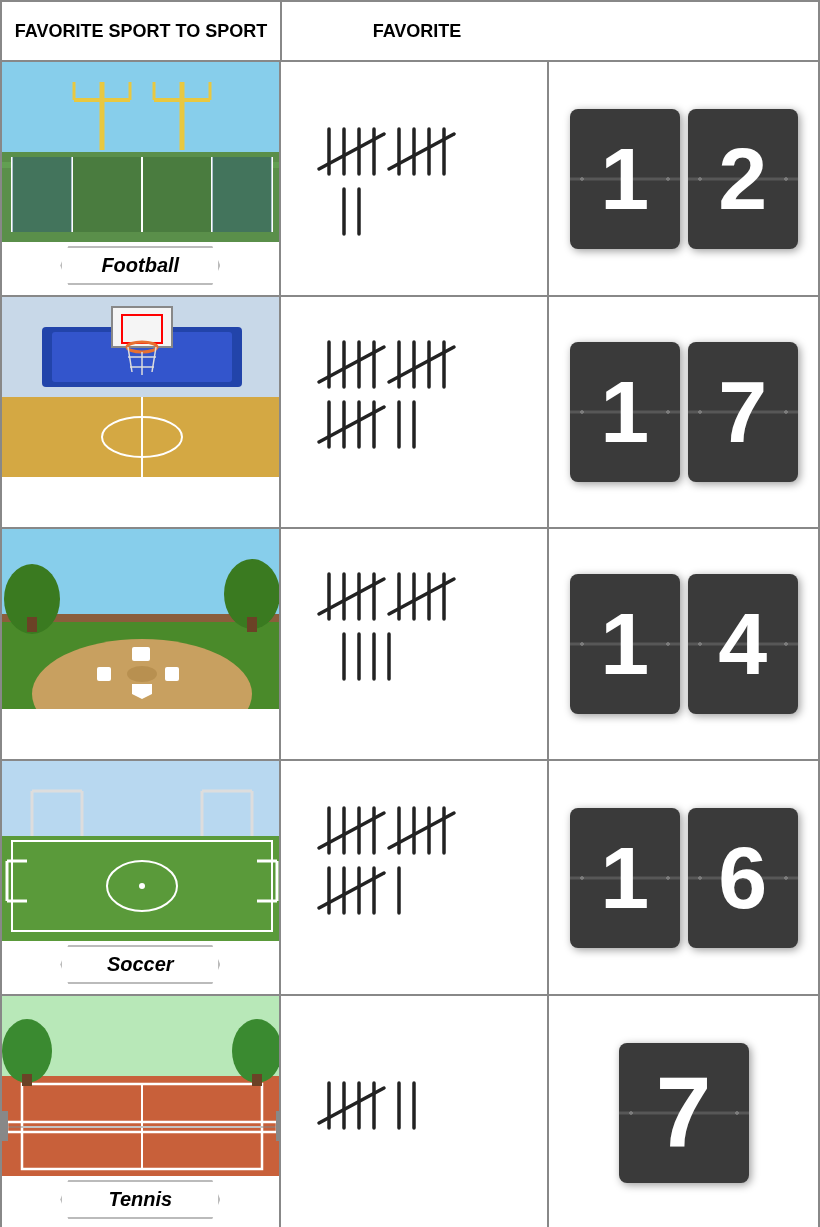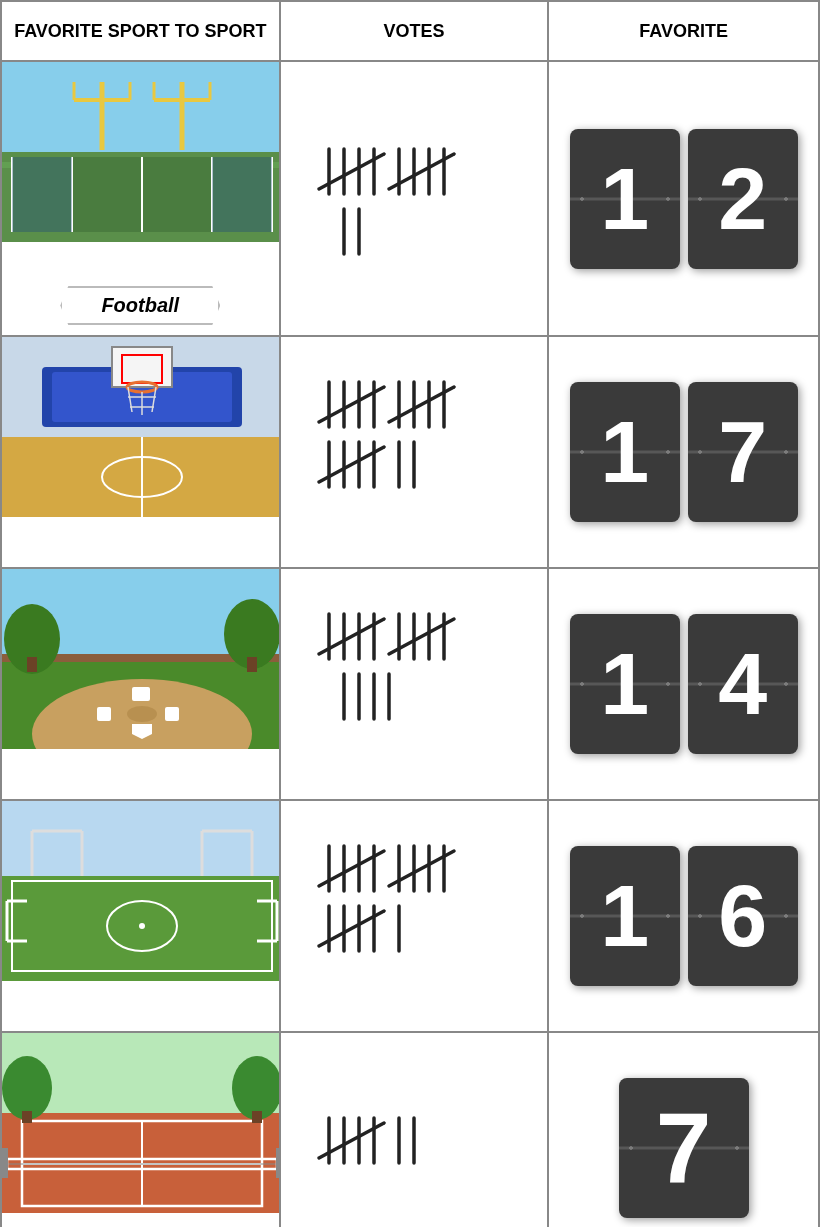--- a/index.html
+++ b/index.html
@@ -94,21 +94,20 @@
       font-style: italic;
       font-weight: 600;
       padding: 6px 28px;
       margin-bottom: 10px;
       text-align: center;
       position: relative;
       z-index: 2;
       min-width: 160px;
       
       clip-path: polygon(8px 0%, calc(100% - 8px) 0%, 100% 50%, calc(100% - 8px) 100%, 8px 100%, 0% 50%);
-      margin-top: 40px;
     }
     .tally-svg {
       display: block;
     }
 
     
     .flip-board {
       display: flex;
       gap: 8px;
     }
@@ -150,21 +149,20 @@
     
     .tally-line { stroke: #222; stroke-width: 3.5; stroke-linecap: round; }
   </style>
 </head>
 <body>
 
 <div class="table-container">
 
   <div class="header-row">
     <div class="header-cell col-sport">FAVORITE SPORT TO SPORT</div>
-    <div class="header-cell col-votes">VOTES</div>
     <div class="header-cell col-freq">FAVORITE</div>
   </div>
 
   <div class="data-row">
     <div class="sport-cell">
       <div class="sport-scene">
         <svg width="280" height="180" viewBox="0 0 280 180" xmlns="http://www.w3.org/2000/svg">
 
           <rect x="0" y="0" width="280" height="90" fill="#87ceeb"></rect>
 
@@ -368,20 +366,21 @@
 
           <line x1="30" y1="30" x2="30" y2="75" stroke="#ddd" stroke-width="3"></line>
           <line x1="80" y1="30" x2="80" y2="75" stroke="#ddd" stroke-width="3"></line>
           <line x1="30" y1="30" x2="80" y2="30" stroke="#ddd" stroke-width="3"></line>
 
           <line x1="200" y1="30" x2="200" y2="75" stroke="#ddd" stroke-width="3"></line>
           <line x1="250" y1="30" x2="250" y2="75" stroke="#ddd" stroke-width="3"></line>
           <line x1="200" y1="30" x2="250" y2="30" stroke="#ddd" stroke-width="3"></line>
         </svg>
       </div>
+      <div class="sport-label">Soccer</div>
     </div>
     <div class="votes-cell">
 
       <svg class="tally-svg" width="200" height="160" viewBox="0 0 200 160">
 
         <line x1="15" y1="10" x2="15" y2="55" stroke="#222" stroke-width="3.5" stroke-linecap="round"></line>
         <line x1="30" y1="10" x2="30" y2="55" stroke="#222" stroke-width="3.5" stroke-linecap="round"></line>
         <line x1="45" y1="10" x2="45" y2="55" stroke="#222" stroke-width="3.5" stroke-linecap="round"></line>
         <line x1="60" y1="10" x2="60" y2="55" stroke="#222" stroke-width="3.5" stroke-linecap="round"></line>
         <line x1="5" y1="50" x2="70" y2="15" stroke="#222" stroke-width="3.5" stroke-linecap="round"></line>
@@ -429,20 +428,21 @@
           <rect x="0" y="115" width="6" height="30" fill="#888"></rect>
 
           <rect x="274" y="115" width="6" height="30" fill="#888"></rect>
 
           <ellipse cx="25" cy="55" rx="25" ry="32" fill="#3a8a30"></ellipse>
           <rect x="20" y="78" width="10" height="12" fill="#6B4226"></rect>
           <ellipse cx="255" cy="55" rx="25" ry="32" fill="#3a8a30"></ellipse>
           <rect x="250" y="78" width="10" height="12" fill="#6B4226"></rect>
         </svg>
       </div>
+      <div class="sport-label">Tennis</div>
     </div>
     <div class="votes-cell">
 
       <svg class="tally-svg" width="200" height="80" viewBox="0 0 200 80">
 
         <line x1="15" y1="10" x2="15" y2="55" stroke="#222" stroke-width="3.5" stroke-linecap="round"></line>
         <line x1="30" y1="10" x2="30" y2="55" stroke="#222" stroke-width="3.5" stroke-linecap="round"></line>
         <line x1="45" y1="10" x2="45" y2="55" stroke="#222" stroke-width="3.5" stroke-linecap="round"></line>
         <line x1="60" y1="10" x2="60" y2="55" stroke="#222" stroke-width="3.5" stroke-linecap="round"></line>
         <line x1="5" y1="50" x2="70" y2="15" stroke="#222" stroke-width="3.5" stroke-linecap="round"></line>

